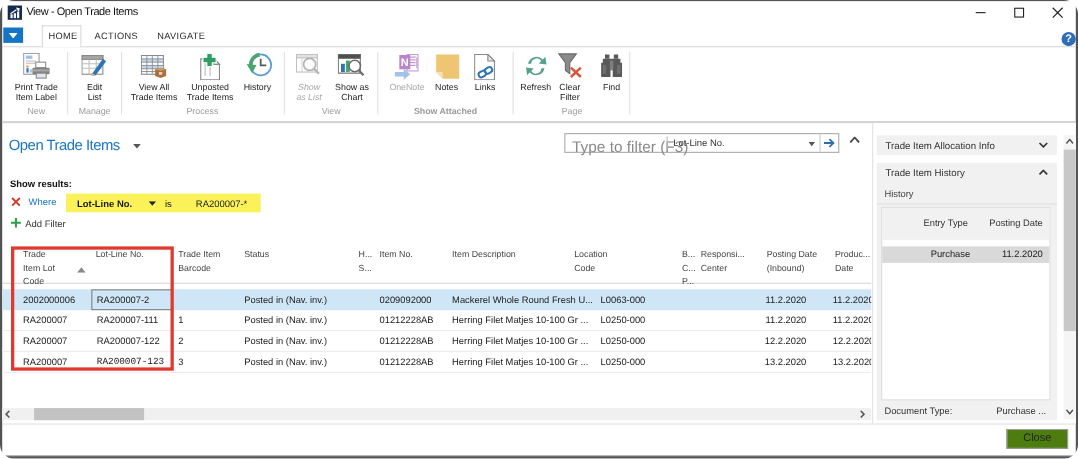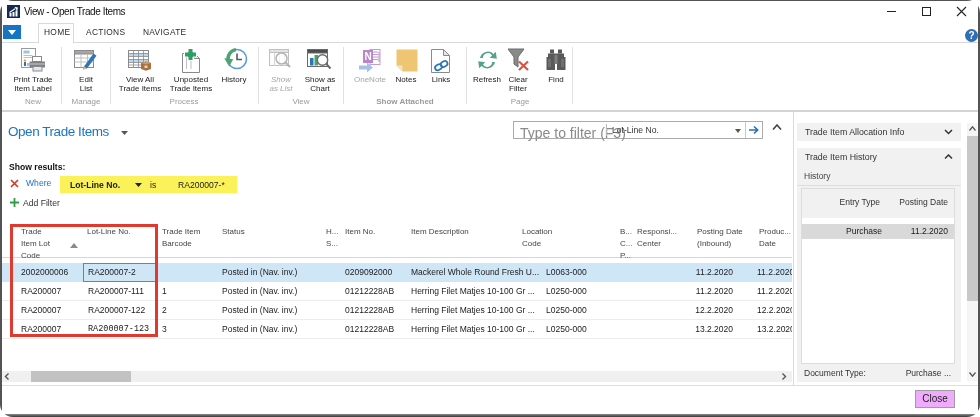--- a/index.html
+++ b/index.html
@@ -325,15 +325,15 @@
 <div class="abs" style="left:2px;top:371px;width:790px;height:11px;background:#f0f0f0;"></div>
 <div class="abs" style="left:31px;top:371px;width:100px;height:11px;background:#c2c2c2;"></div>
 <svg class="abs" style="left:4px;top:373px;" width="6" height="7" viewBox="0 0 6 7">
       <path d="M4.5,0.5 L1.5,3.5 L4.5,6.5" stroke="#555" stroke-width="1.4" fill="none"></path>
     </svg>
 <svg class="abs" style="left:781px;top:373px;" width="6" height="7" viewBox="0 0 6 7">
       <path d="M1.5,0.5 L4.5,3.5 L1.5,6.5" stroke="#555" stroke-width="1.4" fill="none"></path>
     </svg>
 
 <div class="abs" style="left:2px;top:385px;width:976px;height:1px;background:#dfdfdf;"></div>
-<div class="abs" style="left:915px;top:390px;width:40px;height:18px;background:#f0abfc;border:1px solid #9d9d9d;color:#222;font-size:10px;text-align:center;line-height:16px;">Close</div>
+<div class="abs" style="left:915px;top:390px;width:56px;height:18px;background:#4d7c0f;border:1px solid #9d9d9d;color:#222;font-size:10px;text-align:center;line-height:16px;">Close</div>
 
 </div>
 
 </body></html>

